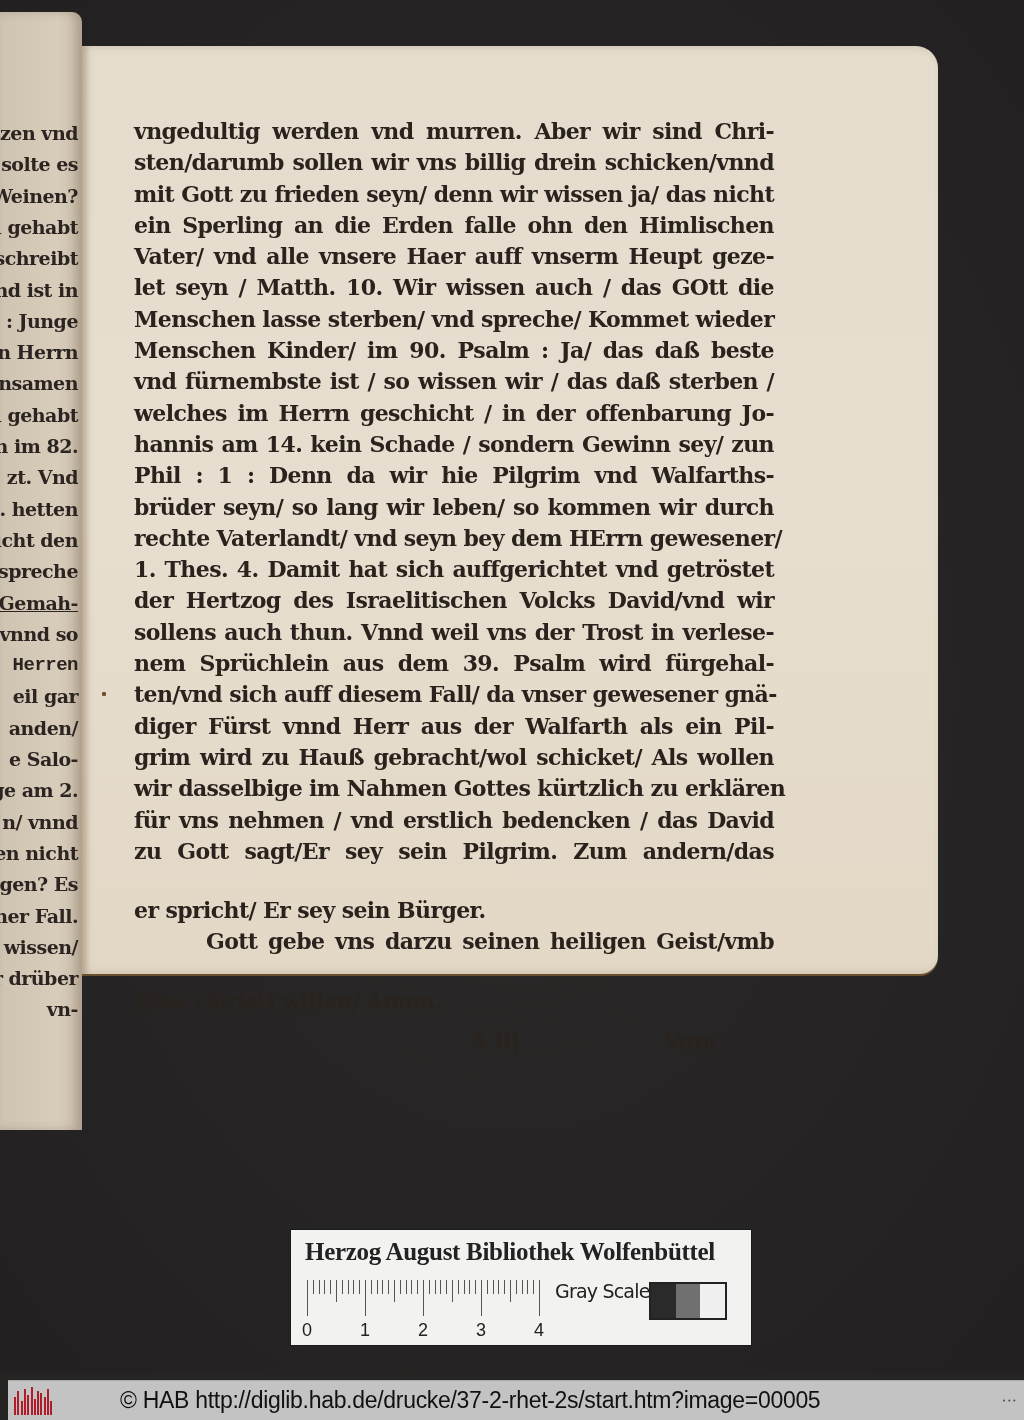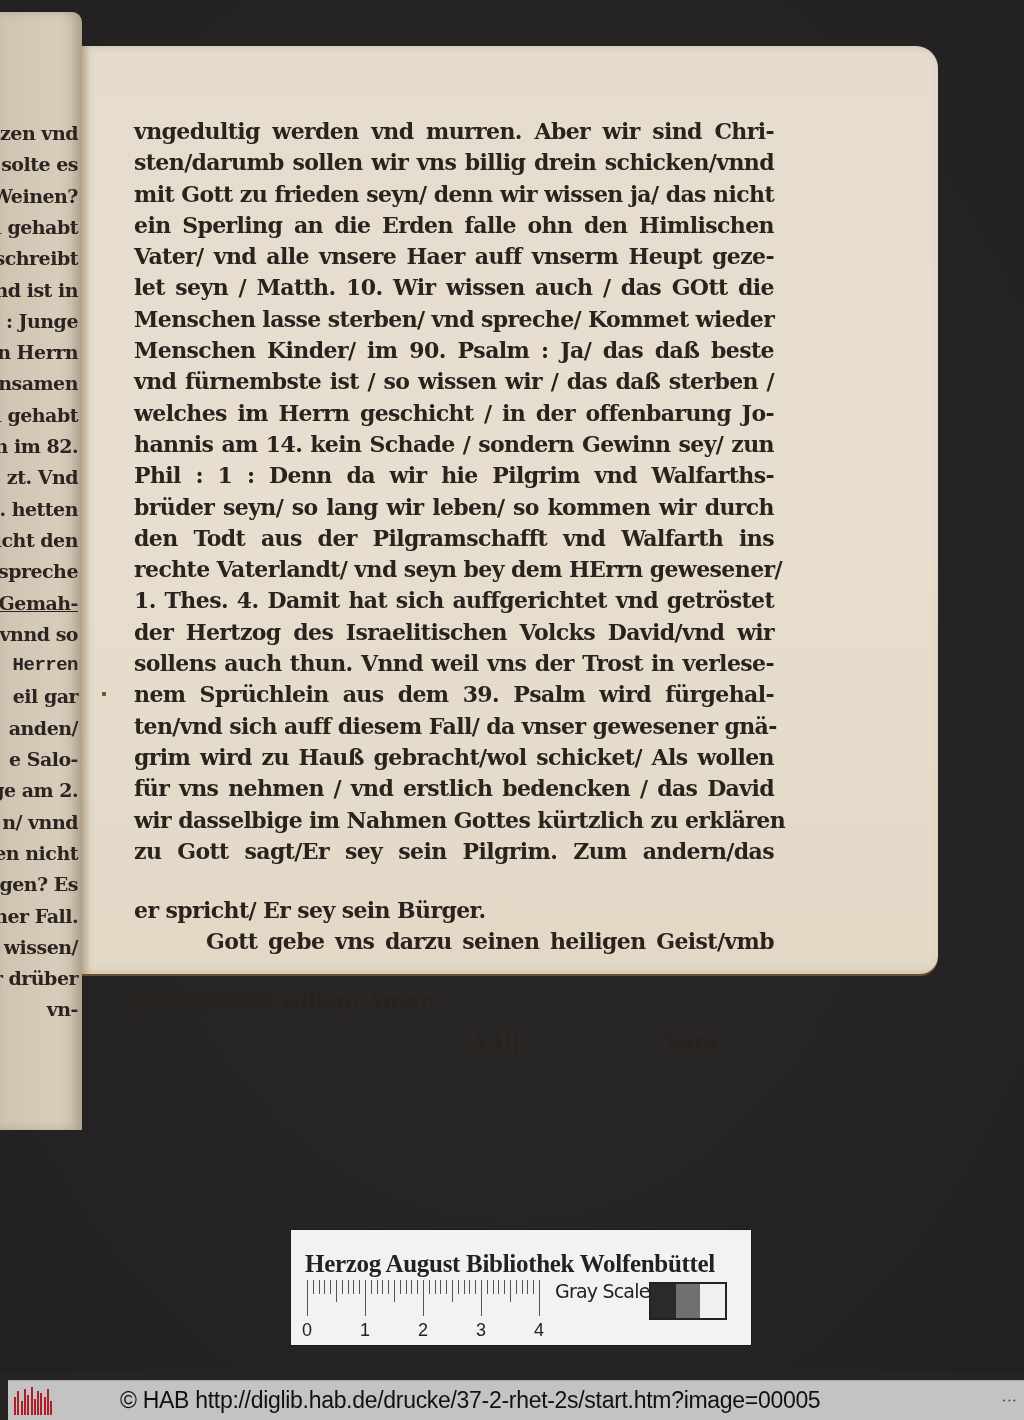--- a/index.html
+++ b/index.html
@@ -54,21 +54,21 @@
   .sig-mark { left:388px; }
   .catchword { left:582px; }
   
   .label-card {
     position:absolute; left:290px; top:1229px; width:460px; height:115px;
     background:#f2f2f0; border:1px solid #1a1a1a;
   }
   .label-title {
     position:absolute; left:14px; top:8px; width:440px;
     font-family:"Liberation Serif", serif; font-weight:bold; font-size:25px;
-    color:#222; letter-spacing:-0.3px; white-space:nowrap;margin-top:12px;
+    color:#222; letter-spacing:-0.3px; white-space:nowrap;
   }
   .ruler { position:absolute; left:16px; top:50px; width:238px; height:40px; }
   .tick { position:absolute; top:0; width:1px; background:#555; }
   .ruler-num {
     position:absolute; top:40px; font-family:"Liberation Sans", sans-serif;
     font-size:18px; color:#222; transform:translateX(-50%);
   }
   .gray-label {
     position:absolute; left:264px; top:50px; font-family:"DejaVu Sans", sans-serif;
     font-size:19px; color:#222; letter-spacing:-0.8px;
@@ -145,30 +145,30 @@
       <span class="text-line">ein Sperling an die Erden falle ohn den Himlischen</span>
       <span class="text-line">Vater/ vnd alle vnsere Haer auff vnserm Heupt geze-</span>
       <span class="text-line">let seyn / Matth. 10. Wir wissen auch / das GOtt die</span>
       <span class="text-line">Menschen lasse sterben/ vnd spreche/ Kommet wieder</span>
       <span class="text-line">Menschen Kinder/ im 90. Psalm : Ja/ das daß beste</span>
       <span class="text-line">vnd fürnembste ist / so wissen wir / das daß sterben /</span>
       <span class="text-line">welches im Herrn geschicht / in der offenbarung Jo-</span>
       <span class="text-line">hannis am 14. kein Schade / sondern Gewinn sey/ zun</span>
       <span class="text-line">Phil : 1 : Denn da wir hie Pilgrim vnd Walfarths-</span>
       <span class="text-line">brüder seyn/ so lang wir leben/ so kommen wir durch</span>
-      <span class="text-line">den Todt aus der Pilgramschafft vnd Walfarth ins</span>
       <span class="text-line">rechte Vaterlandt/ vnd seyn bey dem HErrn gewesener/</span>
       <span class="text-line">1. Thes. 4. Damit hat sich auffgerichtet vnd getröstet</span>
       <span class="text-line">der Hertzog des Israelitischen Volcks David/vnd wir</span>
       <span class="text-line">sollens auch thun. Vnnd weil vns der Trost in verlese-</span>
       <span class="text-line">nem Sprüchlein aus dem 39. Psalm wird fürgehal-</span>
       <span class="text-line">ten/vnd sich auff diesem Fall/ da vnser gewesener gnä-</span>
+      <span class="text-line">diger Fürst vnnd Herr aus der Walfarth als ein Pil-</span>
       <span class="text-line">grim wird zu Hauß gebracht/wol schicket/ Als wollen</span>
+      <span class="text-line">wir dasselbige im Nahmen Gottes kürtzlich zu erklären</span>
       <span class="text-line">für vns nehmen / vnd erstlich bedencken / das David</span>
-      <span class="text-line">wir dasselbige im Nahmen Gottes kürtzlich zu erklären</span>
       <span class="text-line">zu Gott sagt/Er sey sein Pilgrim. Zum andern/das</span>
       <span class="text-line last">er spricht/ Er sey sein Bürger.</span>
       <span class="text-line indent">Gott gebe vns darzu seinen heiligen Geist/vmb</span>
       <span class="text-line last">JEsu Christi willen/ Amen.</span>
     </div>
   <span class="signature sig-mark">A iij</span>
   <span class="signature catchword">Vom</span>
 </div>
 
 <div class="pencil-mark"></div>

